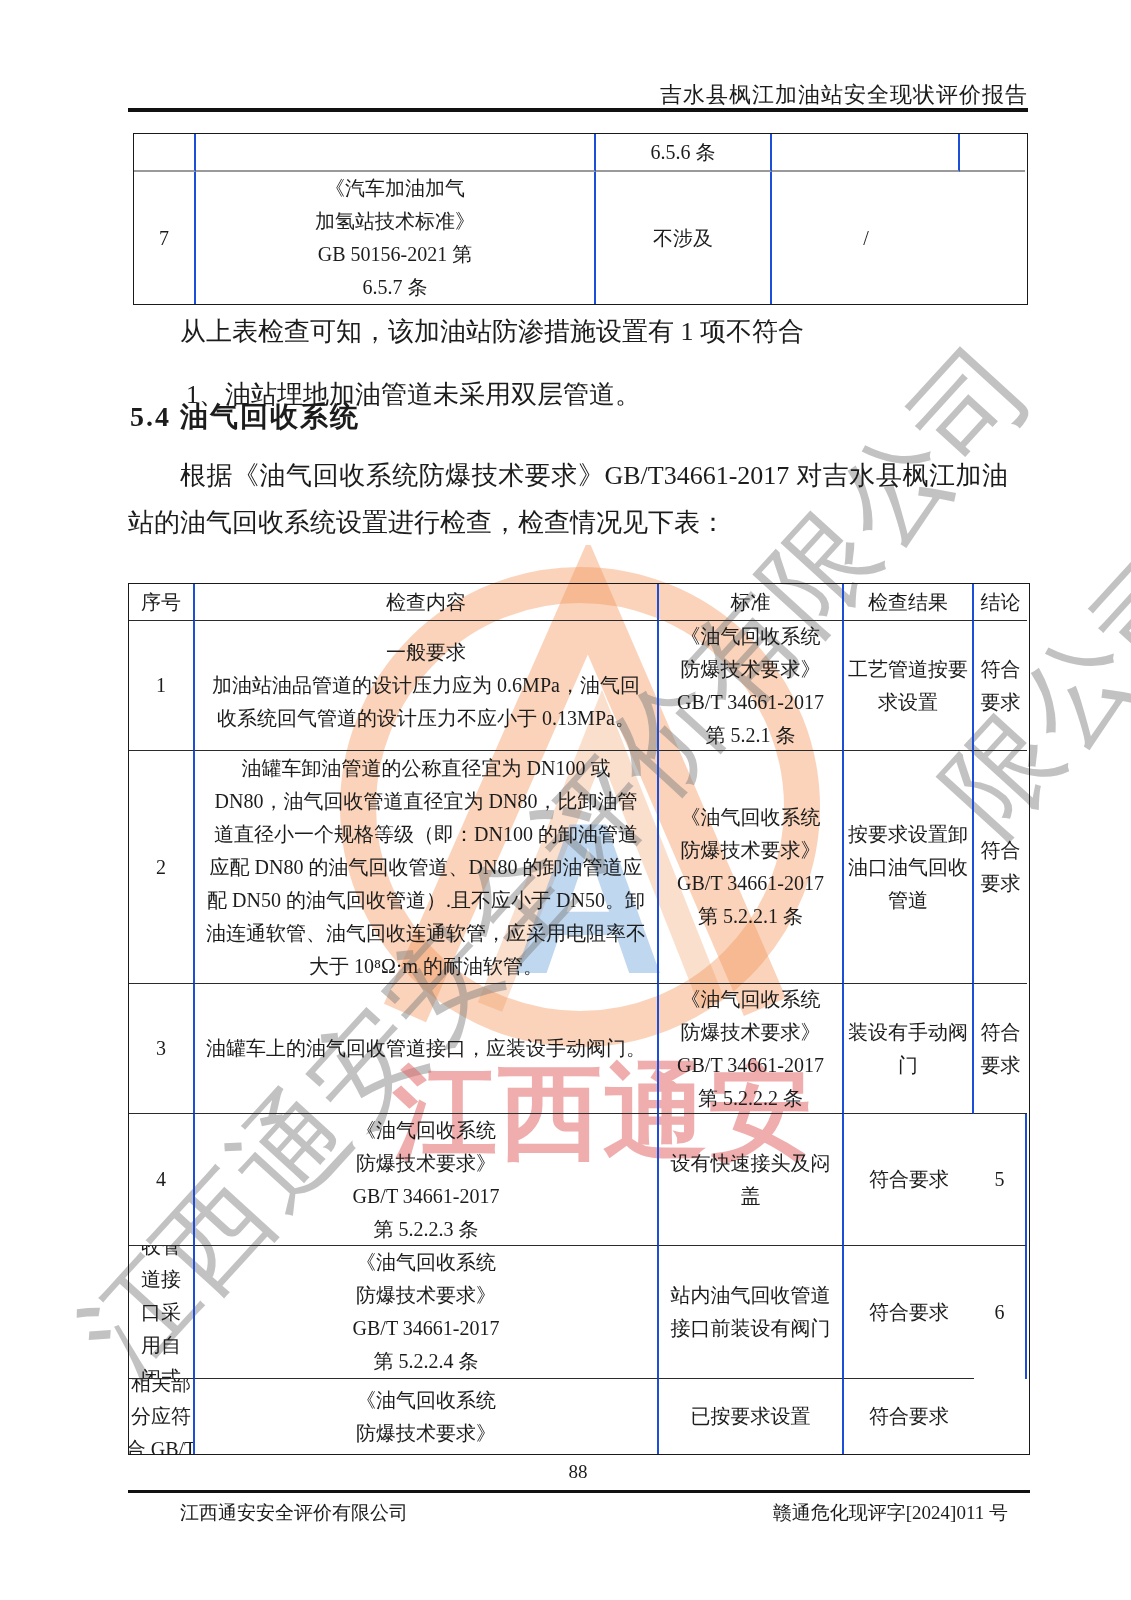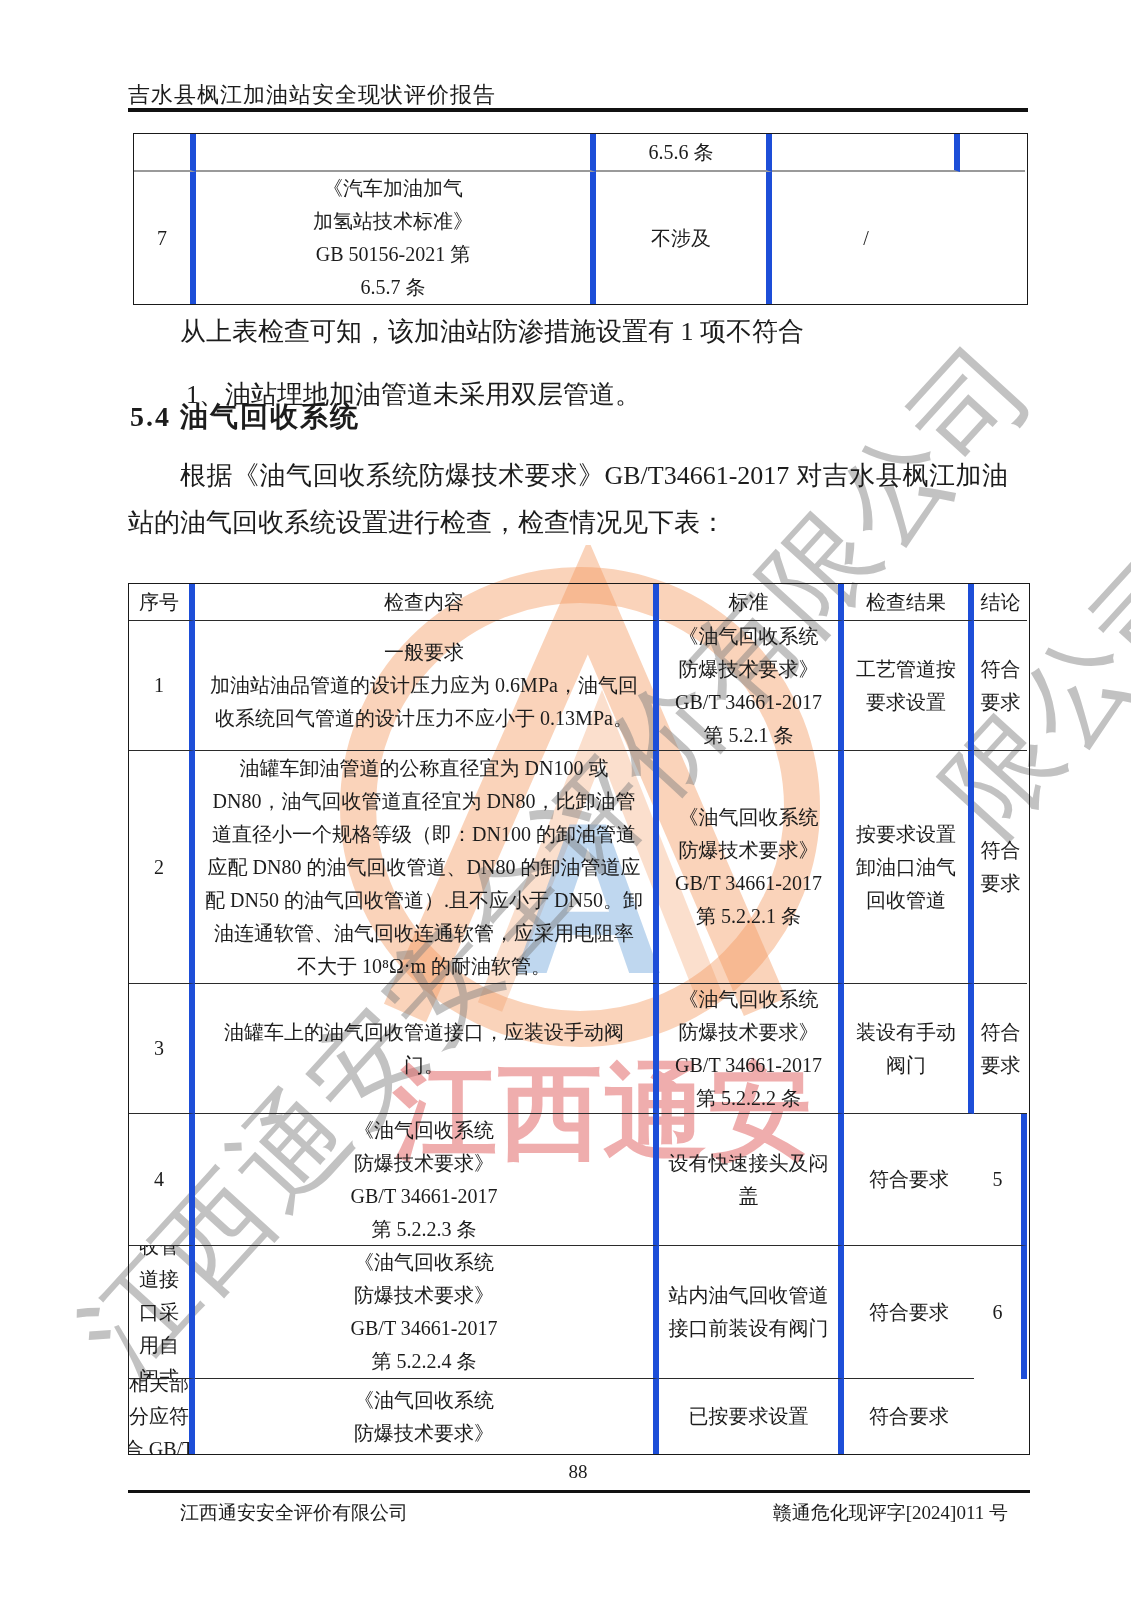--- a/index.html
+++ b/index.html
@@ -33,21 +33,21 @@
     font-weight:bold;
     font-size:104px;line-height:104px;
     letter-spacing:1px;
     color:rgba(226,106,106,0.55);
     white-space:nowrap;
   }
   
   .abs{position:absolute;z-index:1;text-align:center;}
   .header-title{
     left:128px;top:80px;width:900px;
-    text-align:left;font-size:22px;letter-spacing:1px;
+    text-align:right;font-size:22px;letter-spacing:1px;
   }
   .header-rule{
     left:128px;top:108px;width:900px;height:4px;background:#111;
   }
   .para{font-size:26px;line-height:34px;white-space:nowrap;}
   .p-summary{left:180px;top:315px;}
   .p-finding{left:186px;top:358px;margin-top:20px;}
   .sec-heading{
     left:130px;top:398px;
     font-size:28px;font-weight:bold;letter-spacing:2px;
@@ -74,21 +74,21 @@
     grid-template-rows:38px 132px;
   }
   #inspection-table{
     left:128px;top:583px;width:902px;
     grid-template-columns:66px 464px 185px 130px 53px;
     grid-template-rows:37px 130px 233px 130px 132px 133px 75px;
   }
   .cell{
     display:flex;align-items:center;justify-content:center;
     text-align:center;
-    border-right:6px solid #1d4ed8;
+    border-right:2px solid #1d4ed8;
     border-bottom:1px solid #2b2b2b;
     font-size:20px;line-height:33px;
     padding:0 4px;box-sizing:border-box;
     white-space:pre-line;
     overflow:hidden;
   }
   .cell.content{padding:0 10px;}
   .cell.last-col{border-right:none;}
   .cell.last-row{border-bottom:none;}
   .cell.sep{border-bottom:2.5px solid #9a9a9a;}

